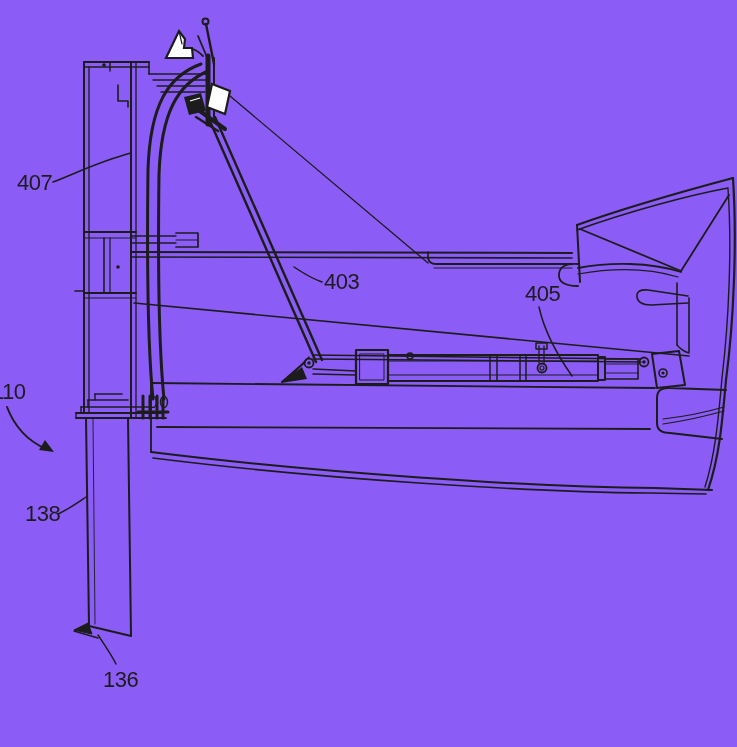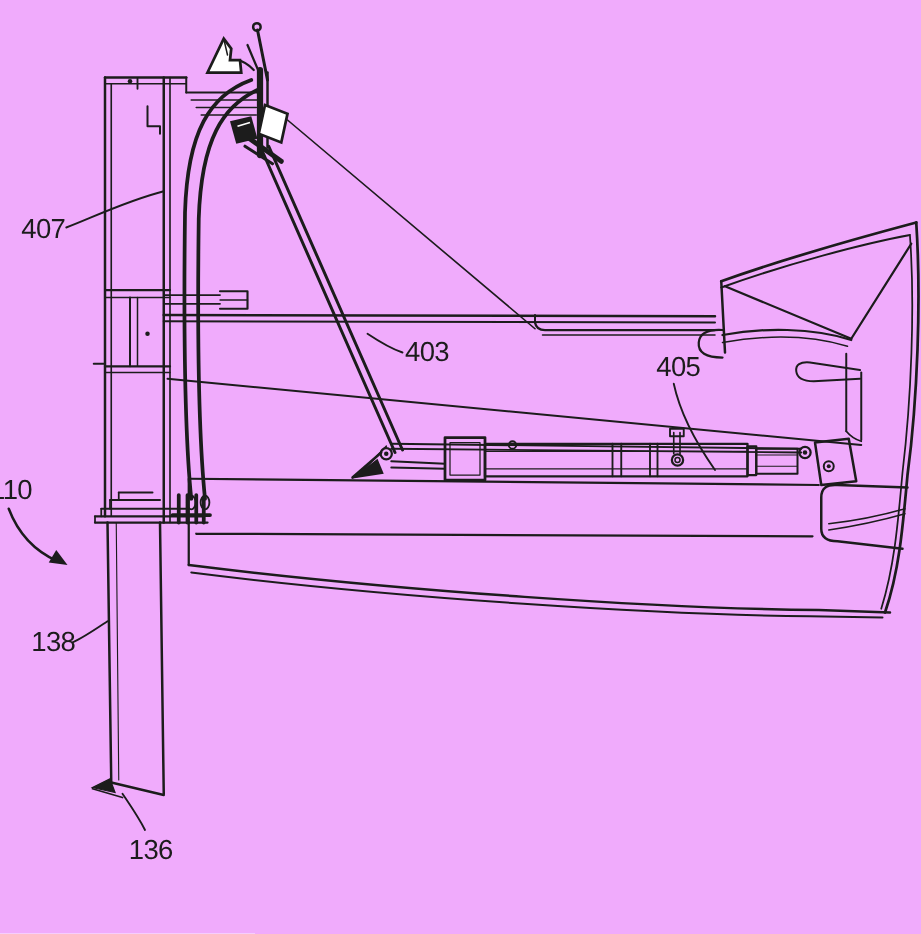--- a/index.html
+++ b/index.html
@@ -1,16 +1,16 @@
 <!DOCTYPE html>
 <html><head>
 <meta charset="utf-8">
 <style>
   html,body{margin:0;padding:0;background:#ffffff;}
-  .stage{position:relative;width:737px;height:747px;background:#f0abfc;overflow:hidden;
+  .stage{position:relative;width:737px;height:747px;background:#8b5cf6;overflow:hidden;
          font-family:"Liberation Sans",sans-serif;}
   svg{display:block;}
   .ln{fill:none;stroke:#1c1c1c;stroke-linecap:round;stroke-linejoin:round;}
   .ref-num{font-family:"Liberation Sans",sans-serif;font-size:22px;letter-spacing:-0.5px;
            fill:#1c1c1c;font-weight:500;}
 </style>
 </head>
 <body>
 
 <div class="stage">

